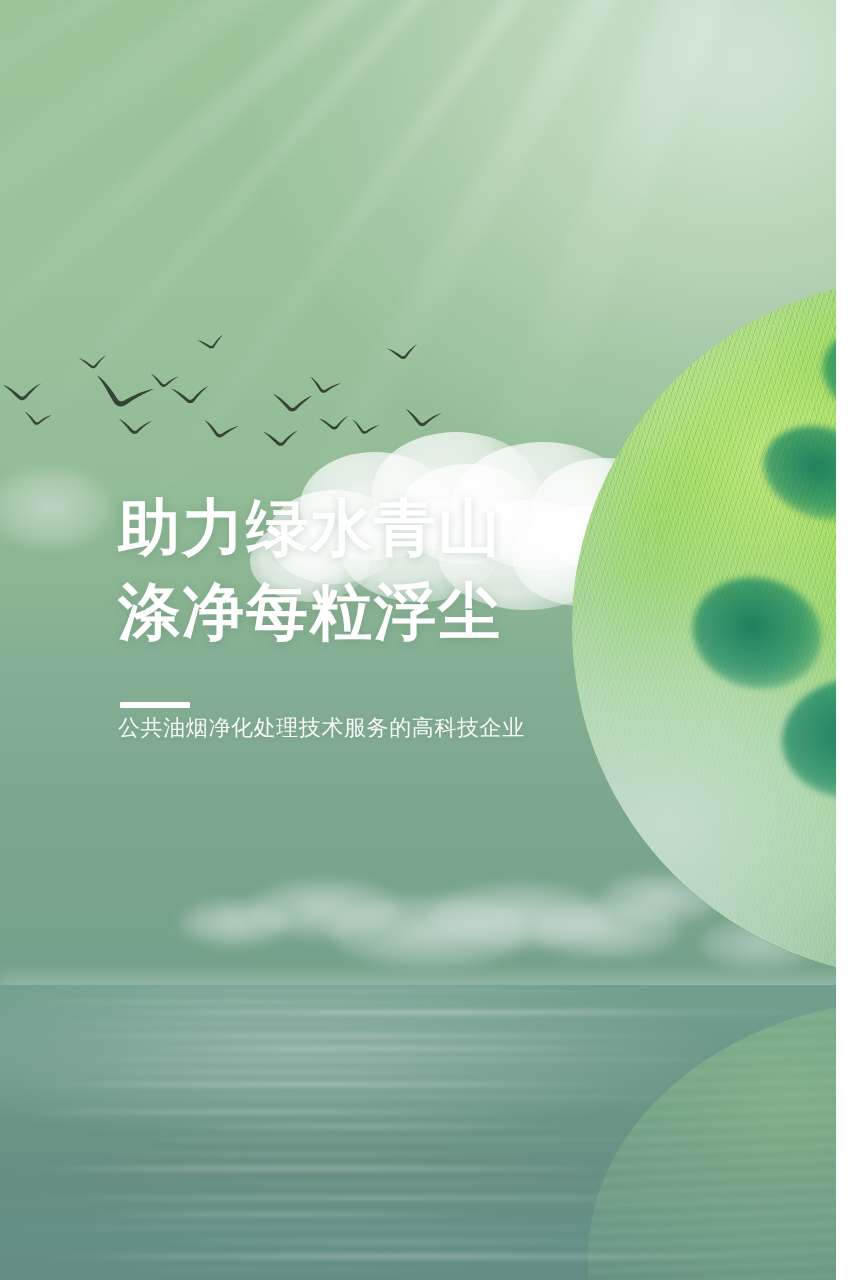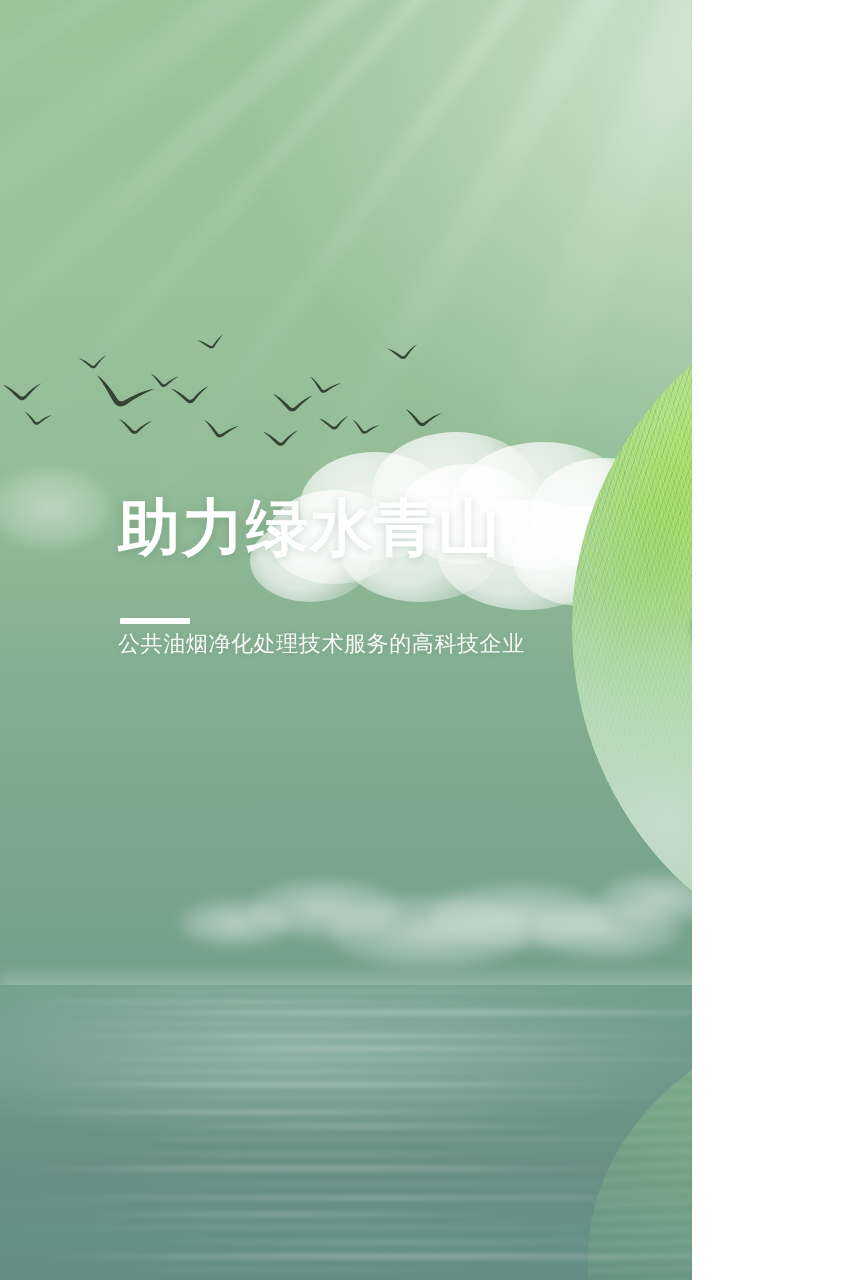--- a/index.html
+++ b/index.html
@@ -2,21 +2,21 @@
 <html><head>
 <meta charset="utf-8">
 <style>
   html, body {
     margin: 0;
     padding: 0;
     background: #ffffff;
   }
   #poster {
     position: relative;
-    width: 692px;
+    width: 836px;
     height: 1280px;
     overflow: hidden;
     font-family: "Liberation Sans", "DejaVu Sans", sans-serif;
     background: #9CC49B;
   }
 
   
   .sky {
     position: absolute;
     left: 0; top: 0;
@@ -396,17 +396,18 @@
       <div class="ripple" style="top: 256px; opacity: 0.42; width: 540px; left: 140px; height: 2px;"></div>
       <div class="ripple" style="top: 270px; opacity: 0.58; width: 820px; left: 30px; height: 3px;"></div>
       <div class="ripple" style="top: 284px; opacity: 0.35; width: 500px; left: 60px; height: 1px;"></div>
     </div>
   <div class="globe-reflection">
     <div class="refl-streaks"></div>
   </div>
 
   <div class="content">
     <h1 class="headline">助力绿水青山</h1>
+    <h1 class="headline">涤净每粒浮尘</h1>
     <div class="divider"></div>
     <p class="subline">公共油烟净化处理技术服务的高科技企业</p>
   </div>
 
 </div>
 
 </body></html>

